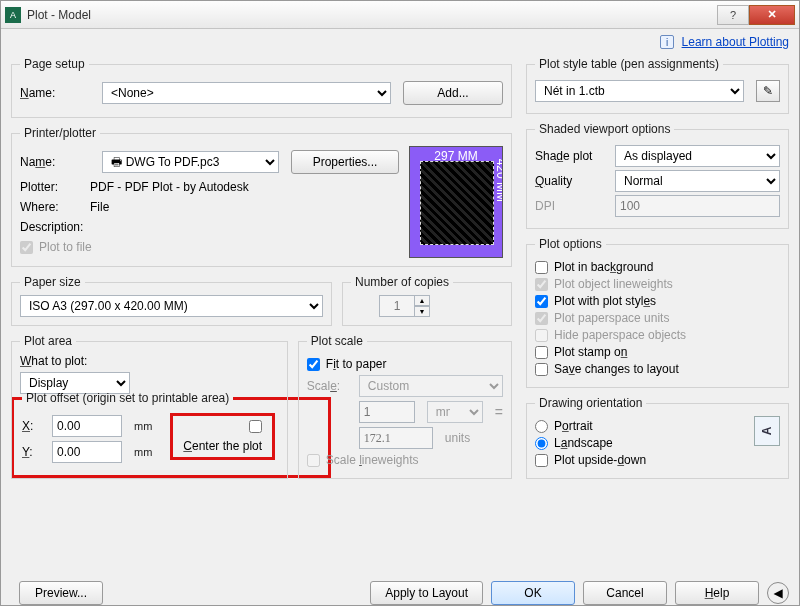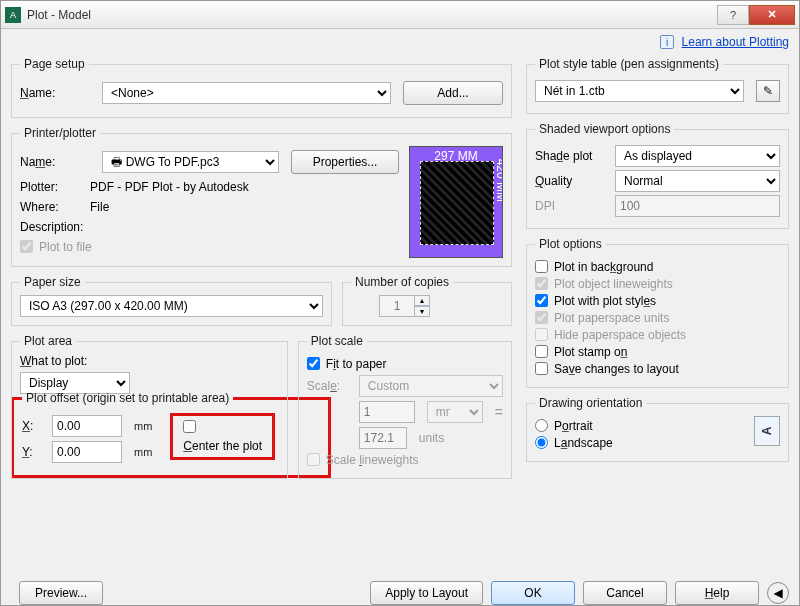--- a/index.html
+++ b/index.html
@@ -25,21 +25,21 @@
 select, input[type=text] { border: 1px solid #aeb6bf; background: #fff; height: 22px; padding: 1px 4px; }
 select { padding-right:16px; }
 input[type=text].ro, select.ro { background: #f4f4f4; color: #777; }
 .btn { height: 24px; padding: 0 14px; background: linear-gradient(#fdfdfd,#e6e6e6); border: 1px solid #9a9a9a; border-radius: 3px; }
 .pp-grid { display: grid; grid-template-columns: 70px 1fr; row-gap: 6px; align-items: center; }
 .preview-box { width: 94px; height: 112px; background: #8b5cf6; color: #fff; font-size: 9px; border: 1px solid #555; position: relative; overflow: hidden; }
 .preview-box .paper { position:absolute; left:10px; top:14px; width:74px; height:84px; border:1px dashed #ddd; background: repeating-linear-gradient(45deg,#000,#000 3px,#222 3px,#222 6px); }
 .preview-box .w { position:absolute; top:2px; left:0; right:0; text-align:center; }
 .preview-box .h { position:absolute; top:50%; right:1px; transform: translateY(-50%) rotate(90deg); transform-origin:right center; white-space:nowrap;}
 .sideblock .row { margin: 3px 0; }
-.chk { display: flex; align-items: flex-start; gap: 6px; margin: 3px 0; }
+.chk { display: flex; align-items: flex-end; gap: 6px; margin: 3px 0; }
 .chk input { margin:0; }
 .disabled-txt { color: #9a9a9a; }
 .hl-red { border: 3px solid #d11; }
 .plot-offset { padding:6px 8px 8px 8px; }
 .mm-note { font-size:11px; color:#222; }
 .footer { position: absolute; bottom: 0; left: 10px; right: 10px; display: flex; align-items: center; }
 .footer .spacer { flex: 1; }
 .footer .btn { min-width: 84px; margin-left: 8px; }
 .ok-btn { background: linear-gradient(#eaf4ff,#cfe6ff); border-color:#5a8fd6; }
 .round-arrow { width:22px; height:22px; border:1px solid #8a8a8a; border-radius:11px; margin-left:8px; display:flex; align-items:center; justify-content:center; }
@@ -162,21 +162,21 @@
               </select>
             </div>
             <div class="row">
               <span style="width:40px"></span>
               <input type="text" class="ro" disabled="" style="width: 56px;" value="1">
               <select class="ro" disabled="" style="width:56px"><option>mm</option></select>
               <span class="eq disabled-txt">=</span>
             </div>
             <div class="row">
               <span style="width:40px"></span>
-              <input type="text" class="ro" disabled="" style="width: 48px;" value="172.1">
+              <input type="text" class="ro" disabled="" style="width: 74px; font-family: Liberation Serif, serif;" value="172.1">
               <span class="disabled-txt">units</span>
             </div>
             <label class="chk disabled-txt">
               <input type="checkbox" disabled="" style="">
               <span>Scale <span class="under">l</span>ineweights</span>
             </label>
           </fieldset>
         </div>
 
         <fieldset class="hl-red plot-offset" style="width:320px; margin-top:-96px;">
@@ -268,20 +268,24 @@
           <legend>Drawing orientation</legend>
           <div style="display:flex; gap:10px; align-items:flex-start;">
             <div style="flex:1">
               <label class="chk">
                   <input type="radio" name="or" style="">
                   <span>P<span class="under">o</span>rtrait</span>
                 </label>
               <label class="chk">
                   <input type="radio" name="or" checked="" style="">
                   <span>L<span class="under">a</span>ndscape</span>
+                </label>
+              <label class="chk">
+                  <input type="checkbox" style="">
+                  <span>Plot upside-<span class="under">d</span>own</span>
                 </label>
             </div>
             <div class="orient-A">
                 <span style="transform:rotate(-90deg)">A</span>
               </div>
           </div>
         </fieldset>
       </div>
     </div>
 

